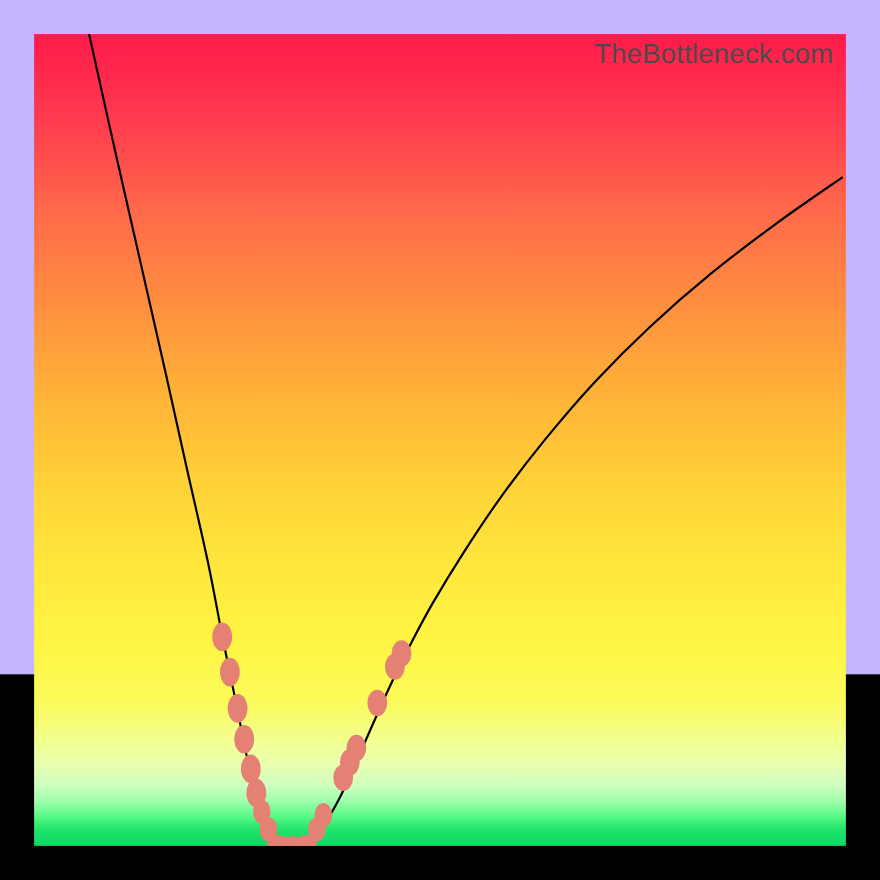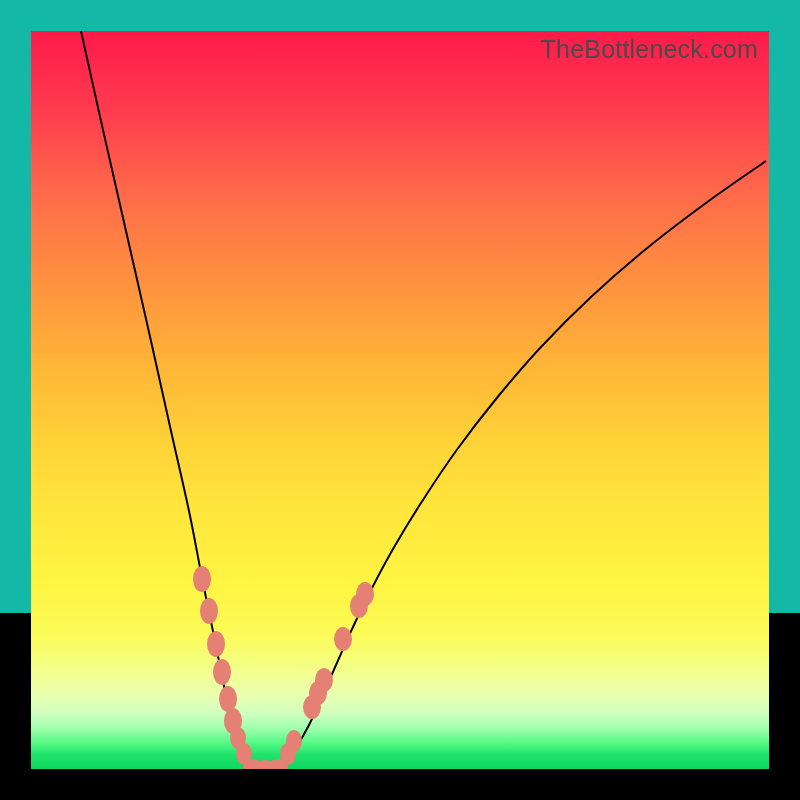--- a/index.html
+++ b/index.html
@@ -8,21 +8,21 @@
     width: 800px;
     height: 800px;
     overflow: hidden;
     background: #000;
     font-family: Arial, Helvetica, sans-serif;
   }
   .frame {
     position: absolute;
     left: 0; top: 0;
     width: 800px; height: 613px;
-    background: #14b8a6;
+    background: #c4b5fd;
   }
   .plot {
     position: absolute;
     left: 31px;
     top: 31px;
     width: 738px;
     height: 738px;
     overflow: hidden;
   }
   .gradient {

